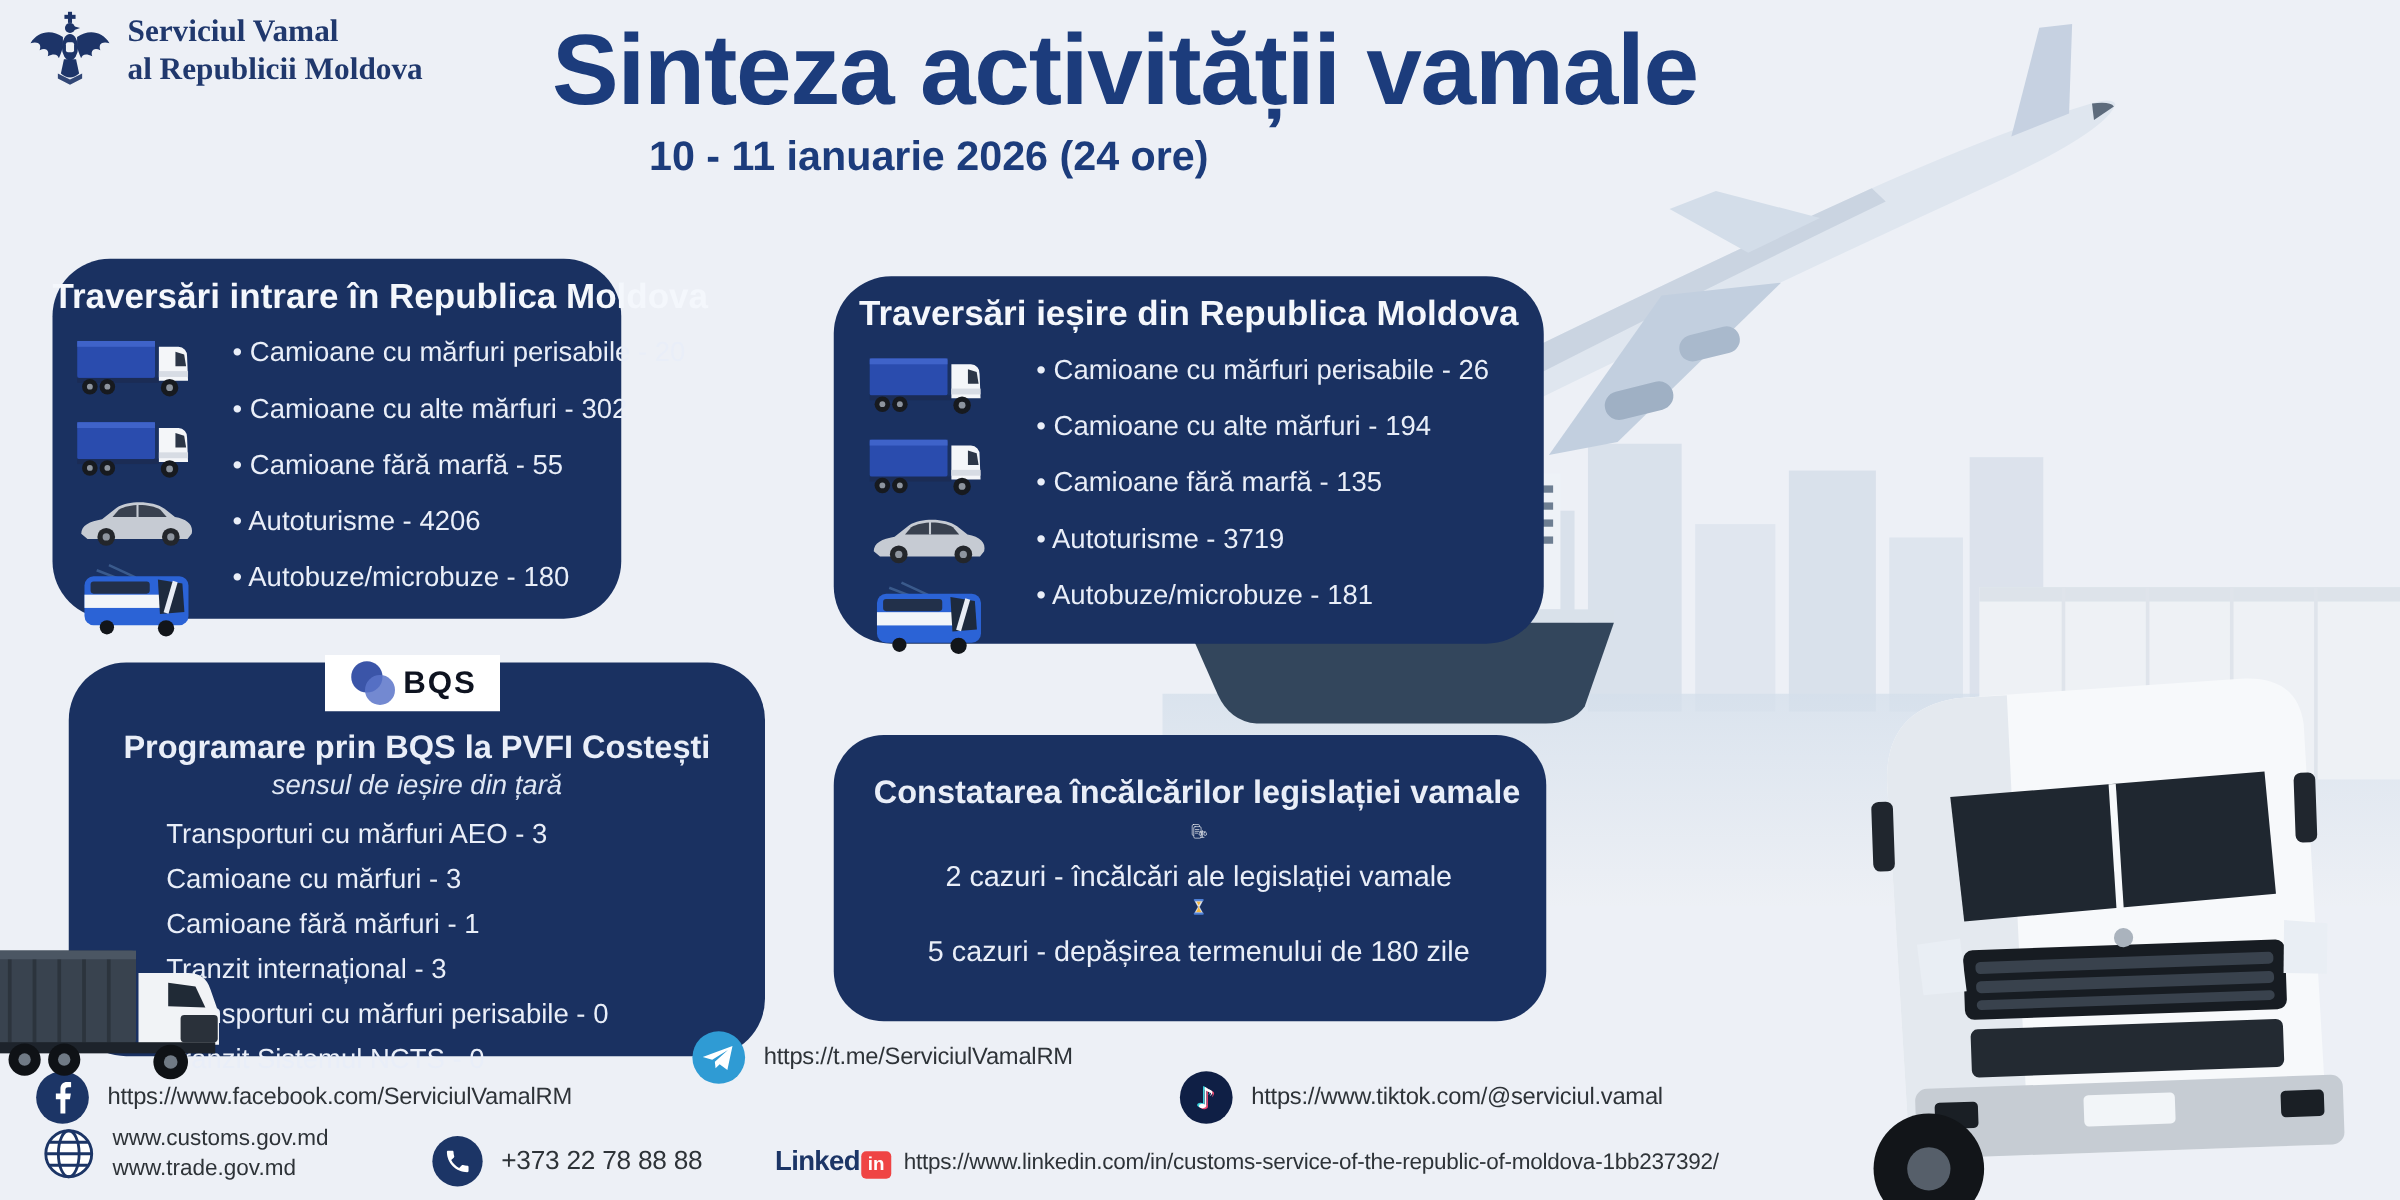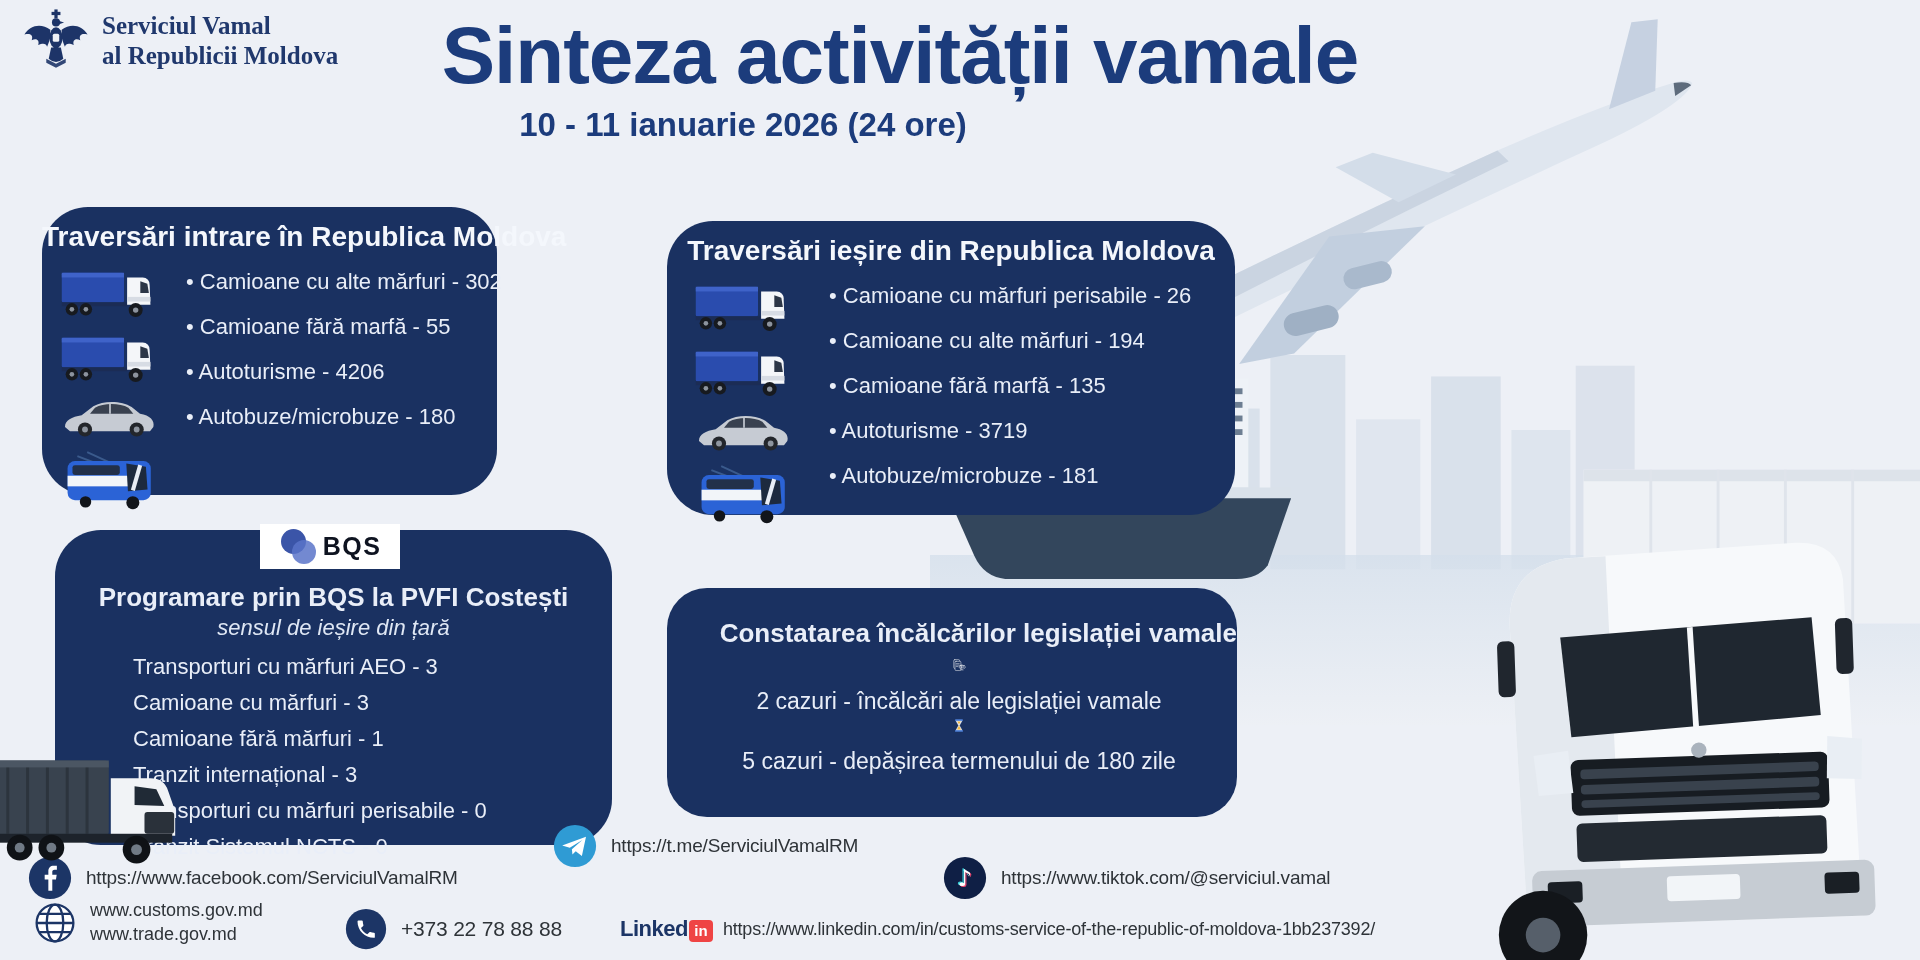--- a/index.html
+++ b/index.html
@@ -45,21 +45,21 @@
            display:flex;align-items:center;justify-content:center;}
   .bqs-venn{position:relative;width:40px;height:38px;margin-right:4px;}
   .bqs-c1{position:absolute;left:2px;top:1px;width:25px;height:25px;border-radius:50%;background:#3b55a8;}
   .bqs-c2{position:absolute;left:13px;top:12px;width:24px;height:24px;border-radius:50%;background:#5b74c9;opacity:.85;}
   .bqs-word{font-size:25px;font-weight:800;letter-spacing:1.5px;color:#0e1320;}
   .bqs-title{margin-top:52px;text-align:center;font-size:26px;font-weight:700;white-space:nowrap;}
   .bqs-sub{margin-top:2px;text-align:center;font-size:22px;font-style:italic;color:#dfe7f4;}
   .bqs-rows{padding-left:78px;padding-top:8px;display:flex;flex-direction:column;}
   .bqs-row{height:36px;display:flex;align-items:center;font-size:22px;white-space:nowrap;}
 
-  .viol-title{margin-top:30px;text-align:right;font-size:26px;font-weight:700;white-space:nowrap;}
+  .viol-title{margin-top:30px;text-align:left;font-size:26px;font-weight:700;white-space:nowrap;padding-left:32px;}
   .viol-rows{padding:10px 0 0 14px;display:flex;flex-direction:column;gap:4px;}
   .viol-row{height:56px;display:flex;align-items:center;gap:16px;font-size:23px;white-space:nowrap;flex-direction:column;}
 
   
   .f-item{position:absolute;display:flex;align-items:center;gap:14px;z-index:10;color:#2e3338;}
   .f-url{font-size:19px;letter-spacing:-.2px;}
   .f-fb{left:28px;top:856px;}
   .f-tg{left:553px;top:824px;}
   .f-tt{left:943px;top:856px;}
   .f-web{left:34px;top:900px;}
@@ -306,20 +306,21 @@
             <use href="#sym-truck"></use>
           </svg>
         <svg width="100" height="44">
             <use href="#sym-car"></use>
           </svg>
         <svg width="102" height="62">
             <use href="#sym-bus"></use>
           </svg>
       </div>
       <div class="rows-col">
+        <div class="vrow">• Camioane cu mărfuri perisabile - 20</div>
         <div class="vrow">• Camioane cu alte mărfuri - 302</div>
         <div class="vrow">• Camioane fără marfă - 55</div>
         <div class="vrow">• Autoturisme - 4206</div>
         <div class="vrow">• Autobuze/microbuze - 180</div>
       </div>
     </div>
   </div>
 
   <div class="panel p-exit">
     <div class="panel-title">Traversări ieșire din Republica Moldova</div>

